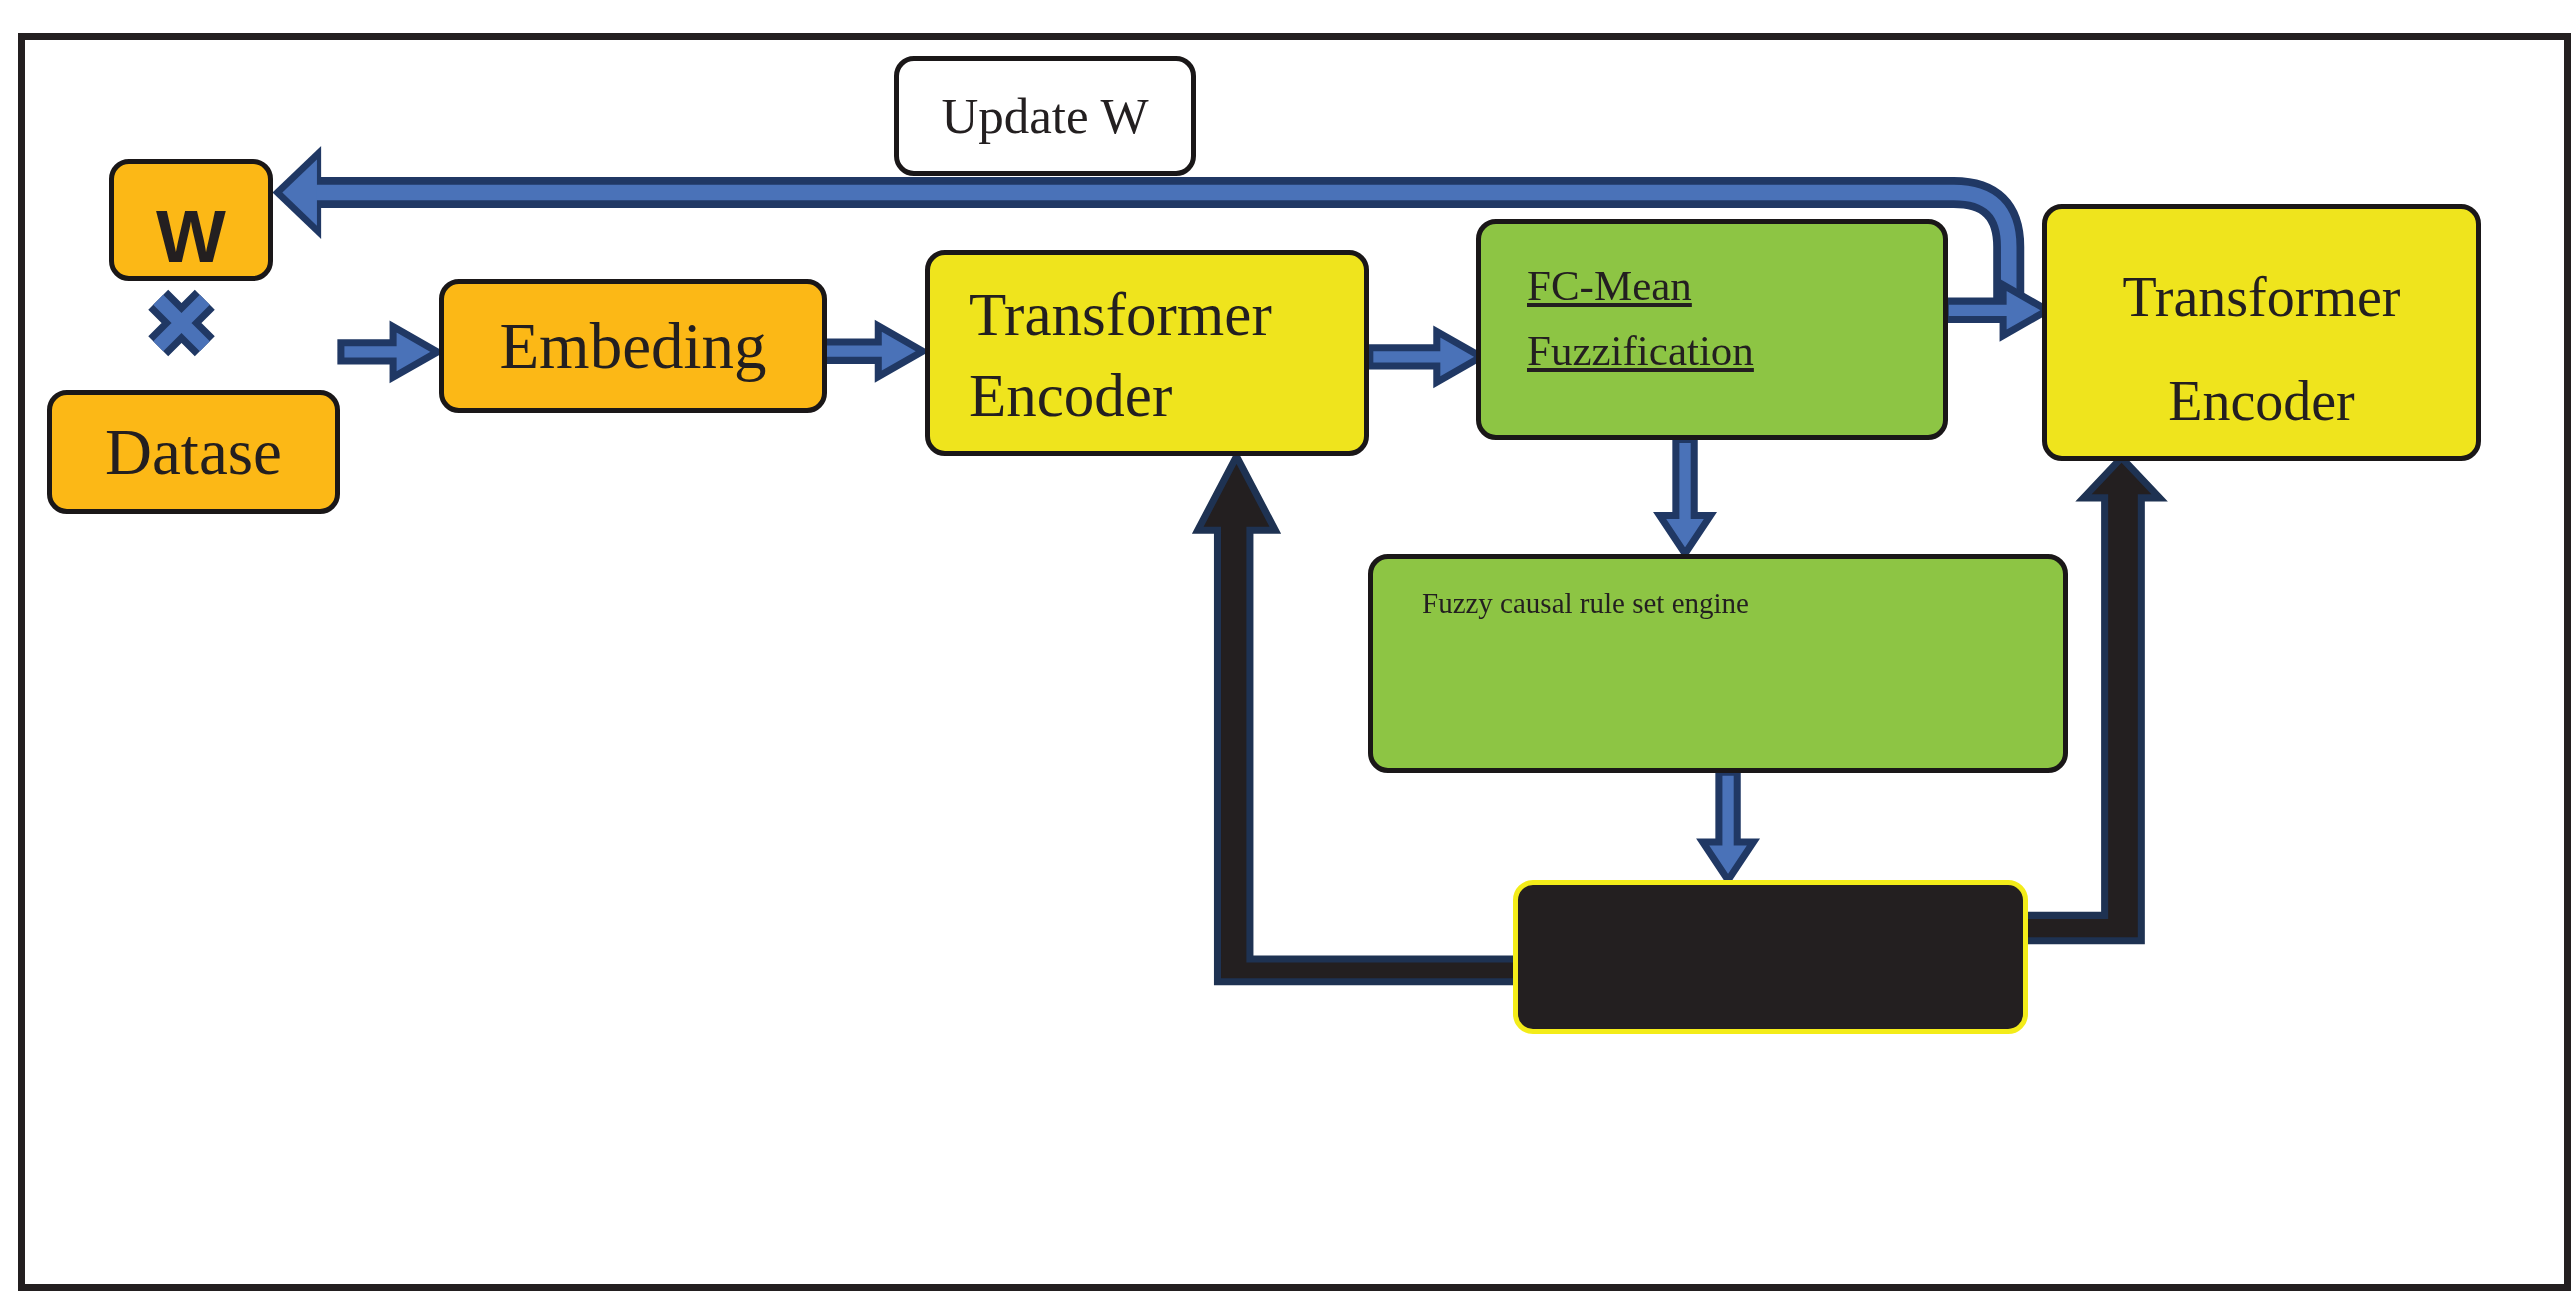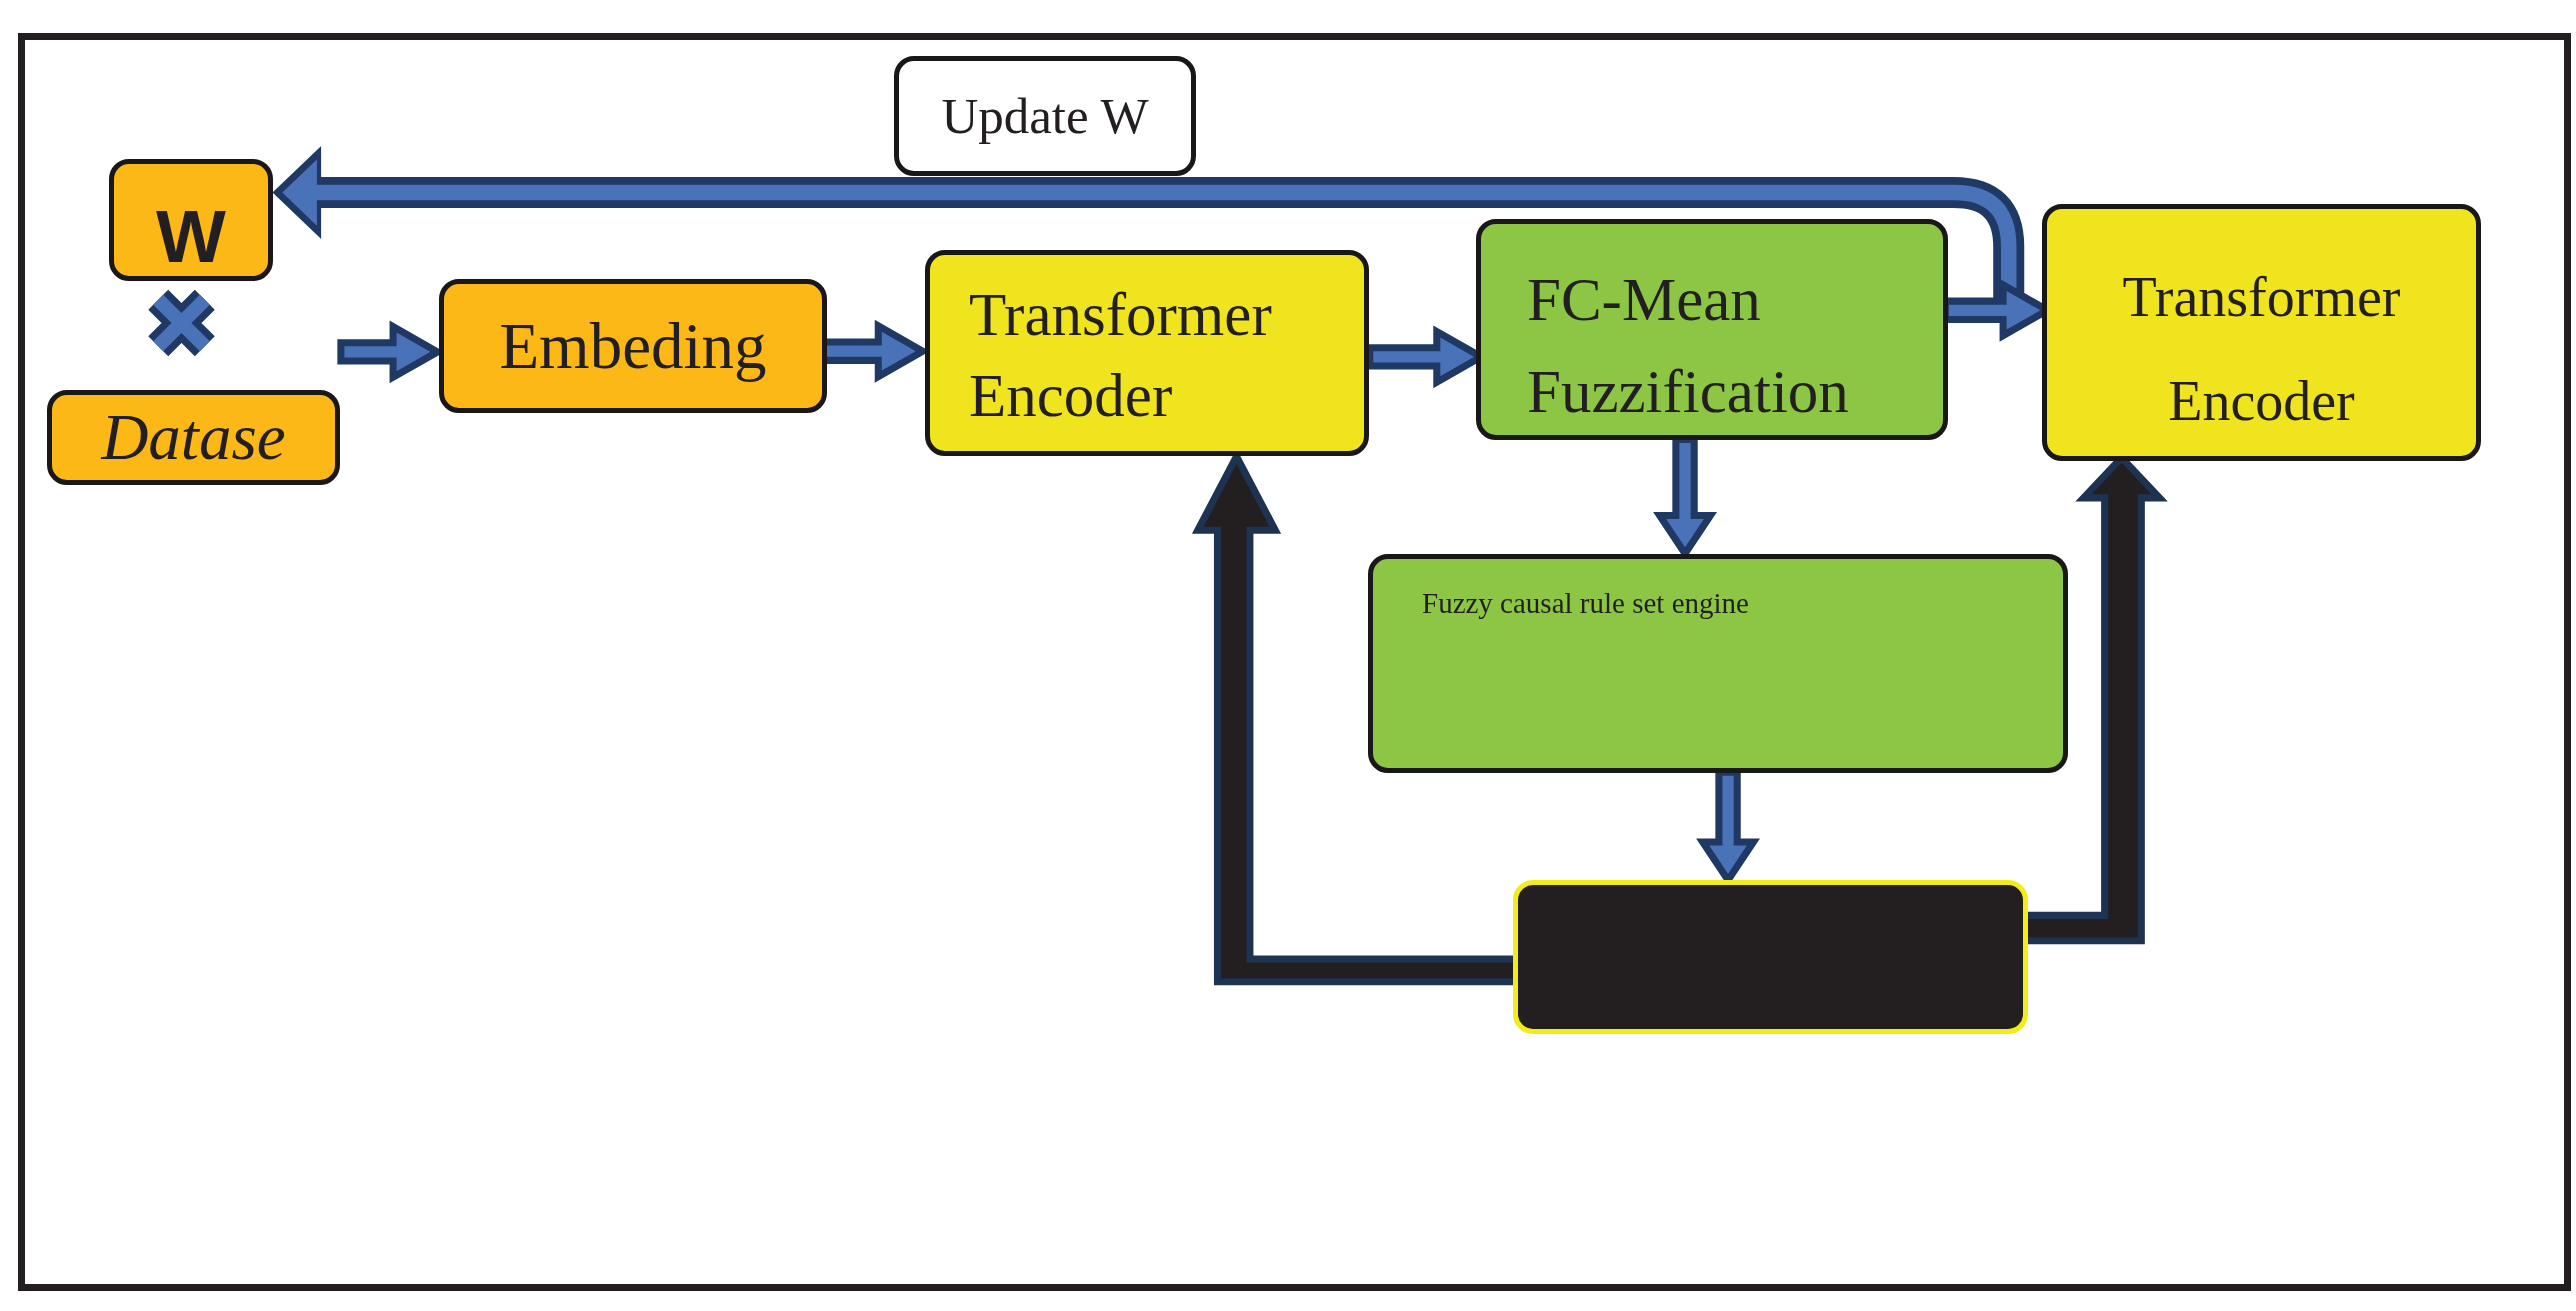--- a/index.html
+++ b/index.html
@@ -9,27 +9,27 @@
          border:7.8px solid #231F20;box-sizing:border-box;z-index:0;}
   svg.wires{position:absolute;left:0;top:0;width:2576px;height:1311px;z-index:1;}
   .node{position:absolute;box-sizing:border-box;z-index:2;display:flex;border-radius:20px;}
   .b-border{border:5.6px solid #1A1718;}
   .orange{background:#FCB816;}
   .yellow{background:#EFE41D;}
   .green{background:#8DC544;}
   .center{align-items:center;justify-content:center;}
   .w-box{left:109px;top:159px;width:164px;height:122px;align-items:flex-end;justify-content:center;
          font-family:"Liberation Sans", sans-serif;font-weight:700;font-size:74px;line-height:1.05;}
-  .dataset-box{left:47px;top:390px;width:293px;height:95px;font-size:65px;font-style:italic;}
+  .dataset-box{left:47px;top:390px;width:293px;height:124px;font-size:65px;}
   .embedding-box{left:439px;top:279px;width:388px;height:134px;font-size:65px;}
   .updatew-box{left:894px;top:56px;width:302px;height:120px;background:#ffffff;font-size:51px;}
   .encoder-box{left:925px;top:250px;width:444px;height:206px;font-size:61px;
                flex-direction:column;padding:20px 0 0 39px;line-height:1.32;}
-  .fcmean-box{left:1476px;top:219px;width:472px;height:221px;font-size:61px;
-              flex-direction:column;padding:30px 0 0 46px;line-height:1.5;}
+  .fcmean-box{left:1476px;top:219px;width:472px;height:221px;font-size:43px;
+              flex-direction:column;padding:30px 0 0 46px;line-height:1.5;text-decoration:underline;}
   .decoder-box{left:2042px;top:204px;width:439px;height:257px;font-size:56px;
                flex-direction:column;align-items:center;padding-top:37px;line-height:1.85;}
   .fuzzy-box{left:1368px;top:554px;width:700px;height:219px;font-size:29px;
              flex-direction:column;padding:22.6px 0 0 49px;line-height:1.45;}
   .black-box{left:1513px;top:880px;width:515px;height:154px;background:#231F20;
              border:5.6px solid #F3EC19;}
   .arrow-blue{fill:#4A72B8;stroke:#203864;stroke-width:10;stroke-linejoin:miter;}
   .conn-black{fill:#231F20;stroke:#1E3252;stroke-width:10;stroke-linejoin:miter;}
   .fb-navy{stroke:#203864;stroke-width:44;fill:none;}
   .fb-blue{stroke:#4A72B8;stroke-width:22;fill:none;}

